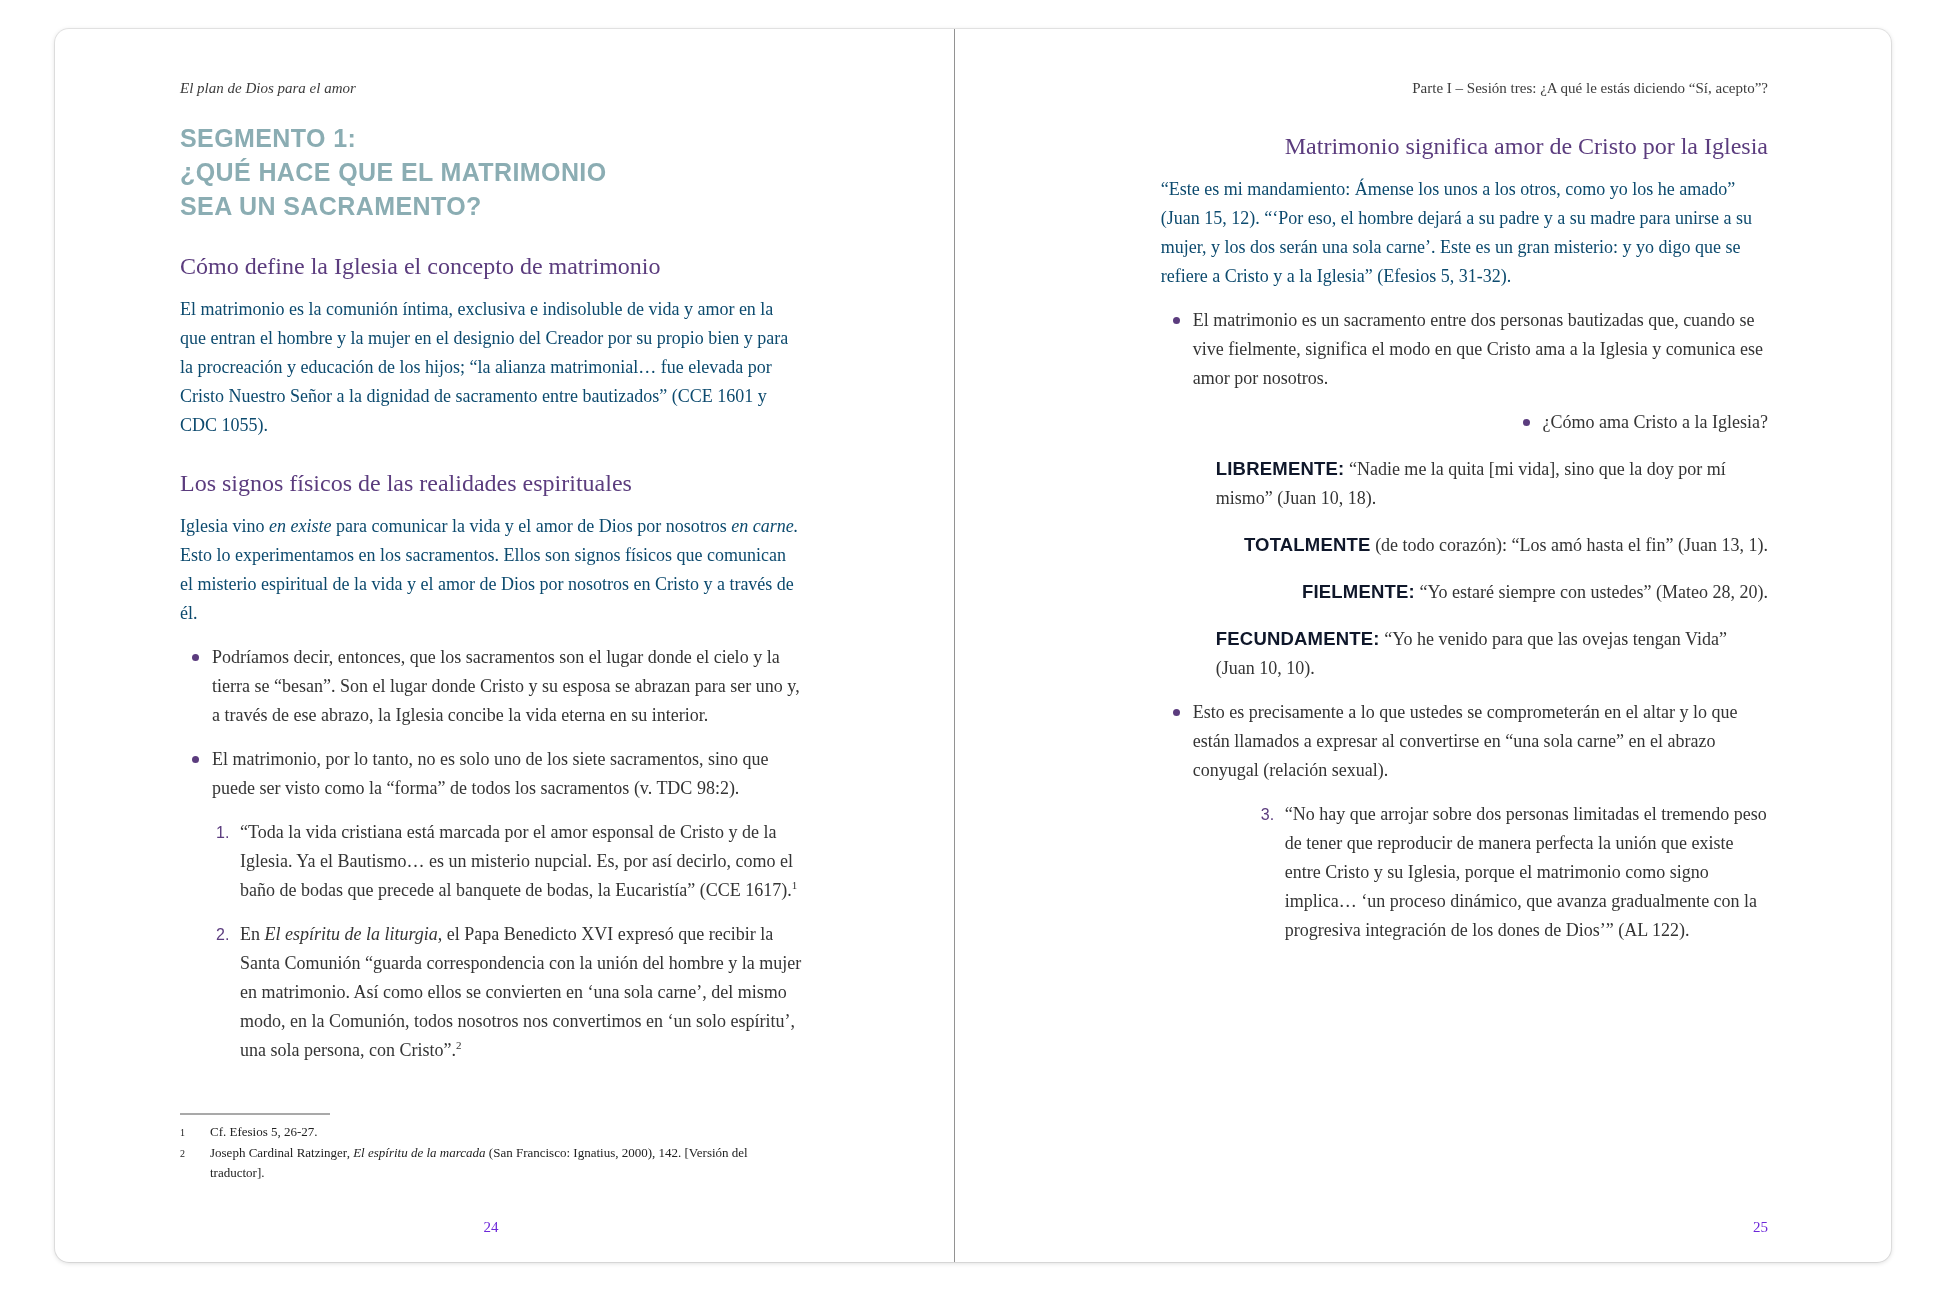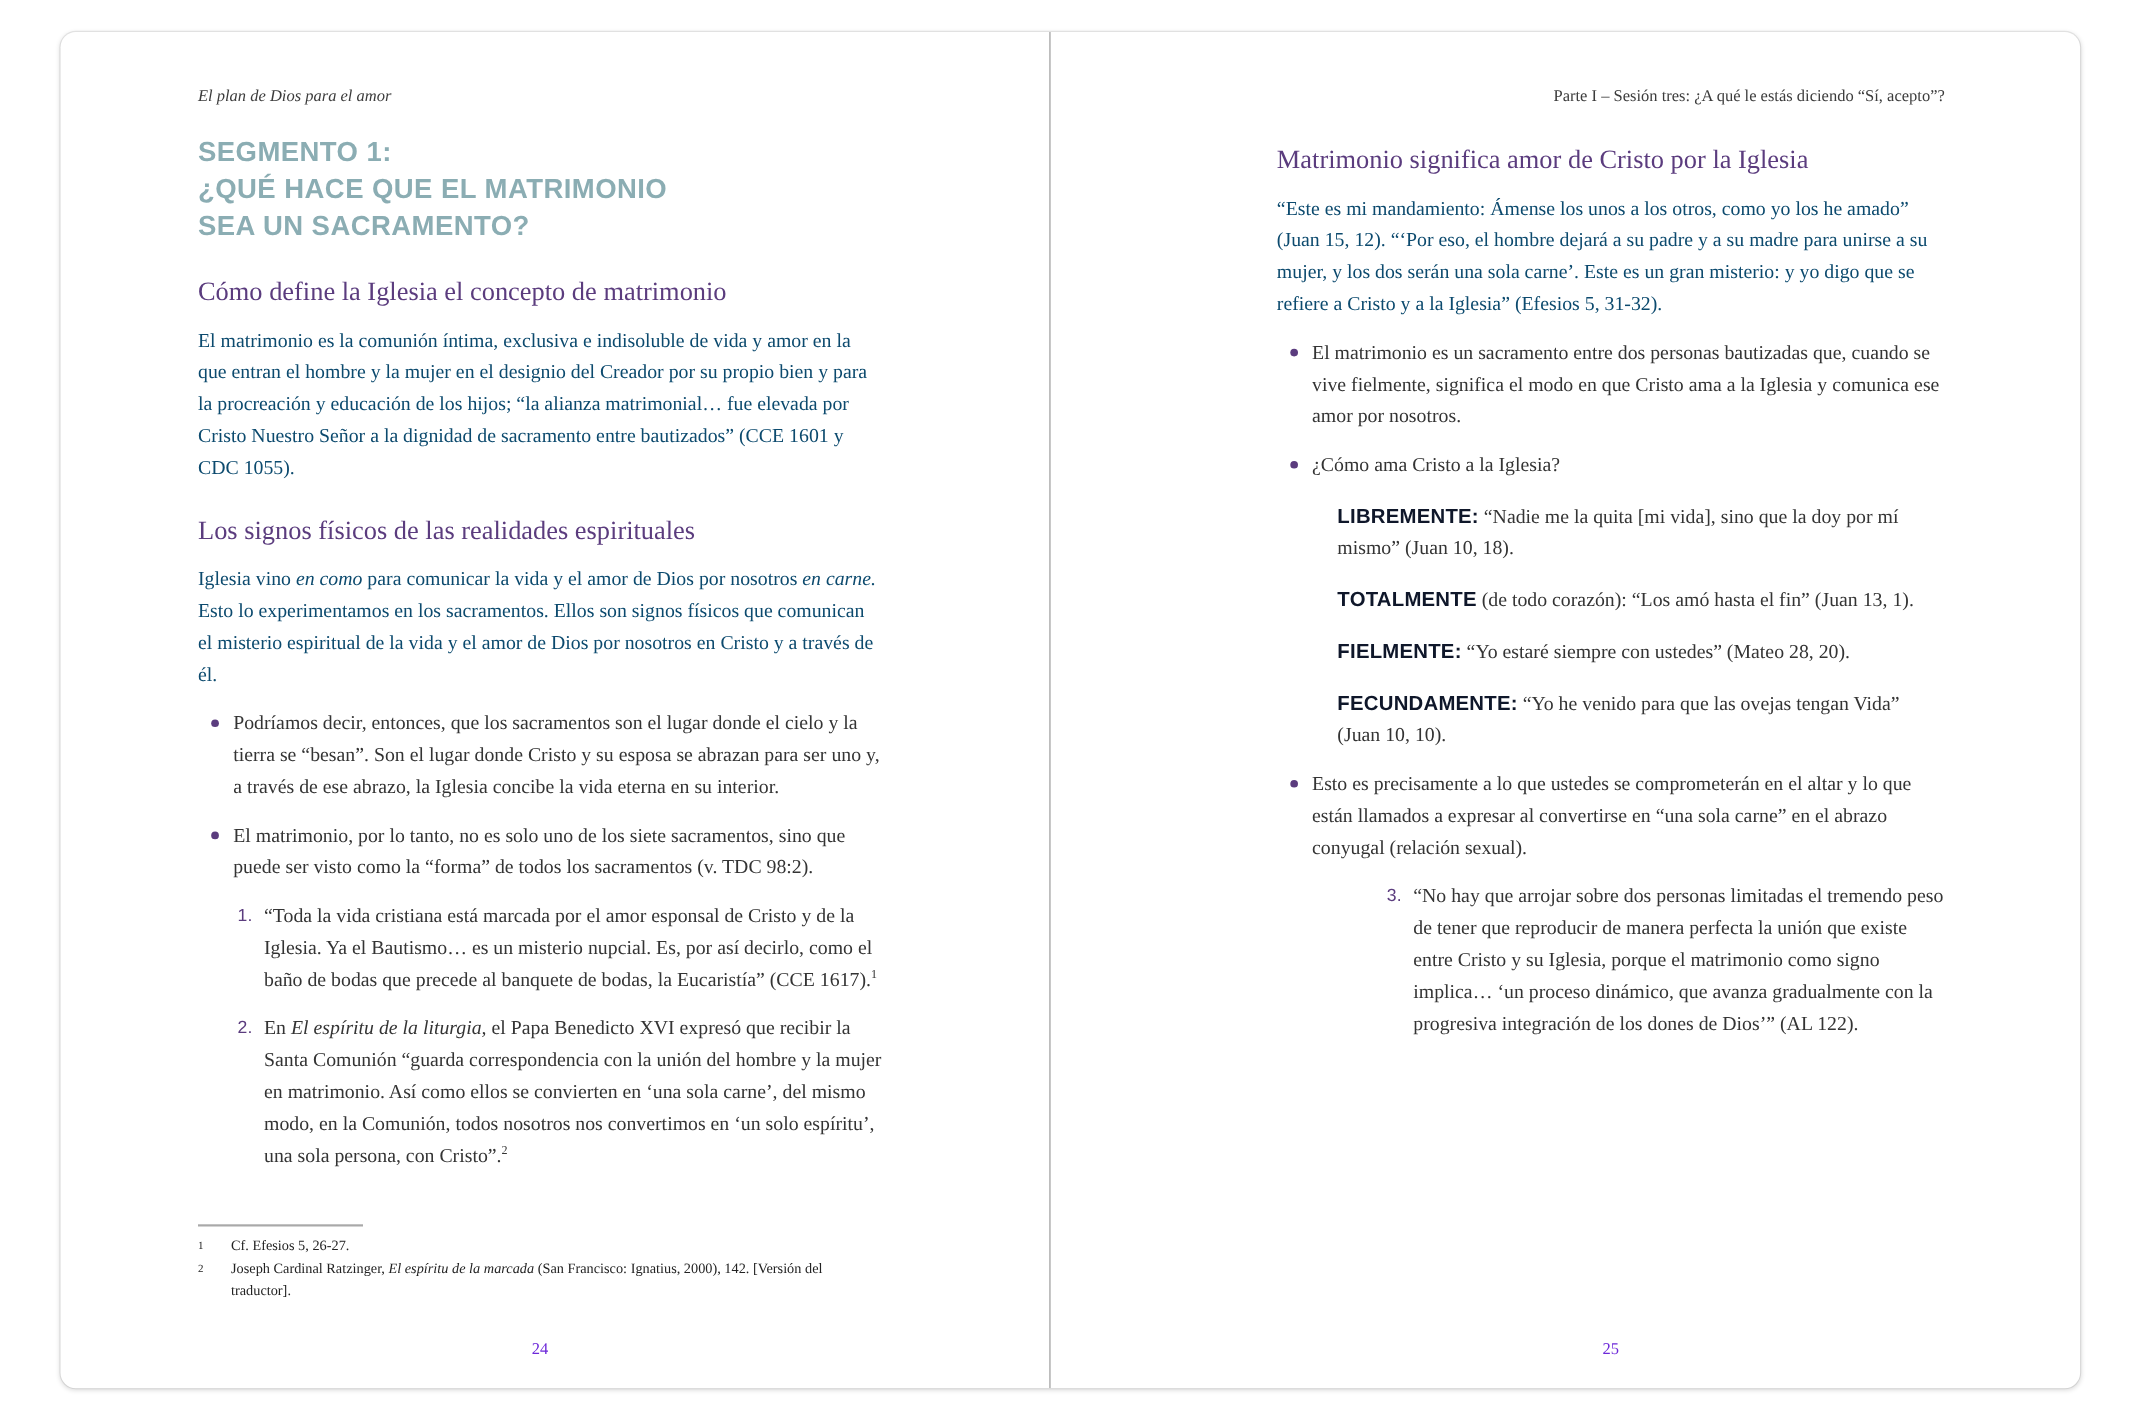--- a/index.html
+++ b/index.html
@@ -8,21 +8,21 @@
     font-family:"Liberation Serif", serif;color:#333;
   }
   .spread{
     position:absolute;left:55px;top:29px;width:1836px;height:1233px;
     background:#fff;border-radius:14px;
     box-shadow:0 1px 5px rgba(0,0,0,0.16), 0 0 0 1px #ececec;
     display:flex;overflow:hidden;gap:36px;
   }
   .page{box-sizing:border-box;width:50%;display:flex;flex-direction:column;}
   .page-left{padding:50px 152px 26px 125px;border-right:1px solid #929292;}
-  .page-right{padding:50px 123px 26px 170px;}
+  .page-right{padding:50px 123px 26px 170px;align-items:flex-end;}
 
   .running-head{font-size:15px;color:#3c3c3c;line-height:18px;}
   .running-head.italic{font-style:italic;}
   .running-head.right{text-align:right;}
 
   .segment-title{
     width:466px;margin-top:24px;
     font-family:"Liberation Sans", sans-serif;font-weight:bold;
     font-size:25px;line-height:34px;letter-spacing:0.4px;
     color:#8badb3;
@@ -73,21 +73,21 @@
         <div>¿QUÉ HACE QUE EL MATRIMONIO</div>
         <div>SEA UN SACRAMENTO?</div>
       </div>
 
       <div class="section-heading">Cómo define la Iglesia el concepto de matrimonio</div>
 
       <div class="body-par">El matrimonio es la comunión íntima, exclusiva e indisoluble de vida y amor en la que entran el hombre y la mujer en el designio del Creador por su propio bien y para la procreación y educación de los hijos; “la alianza matrimonial… fue elevada por Cristo Nuestro Señor a la dignidad de sacramento entre bautizados” (CCE 1601 y CDC 1055).</div>
 
       <div class="section-heading">Los signos físicos de las realidades espirituales</div>
 
-      <div class="body-par"><span>Iglesia vino </span><em>en como</em><span> para comunicar la vida y el amor de Dios por nosotros </span><em>en carne.</em><span> Esto lo experimentamos en los sacramentos. Ellos son signos físicos que comunican el misterio espiritual de la vida y el amor de Dios por nosotros en Cristo y a través de él.</span></div>
+      <div class="body-par"><span>Iglesia vino </span><em>en existe</em><span> para comunicar la vida y el amor de Dios por nosotros </span><em>en carne.</em><span> Esto lo experimentamos en los sacramentos. Ellos son signos físicos que comunican el misterio espiritual de la vida y el amor de Dios por nosotros en Cristo y a través de él.</span></div>
 
       <div class="bullet-item">
         <span class="bullet-dot"></span>
         <span class="bullet-text">Podríamos decir, entonces, que los sacramentos son el lugar donde el cielo y la tierra se “besan”. Son el lugar donde Cristo y su esposa se abrazan para ser uno y, a través de ese abrazo, la Iglesia concibe la vida eterna en su interior.</span>
       </div>
       <div class="bullet-item">
         <span class="bullet-dot"></span>
         <span class="bullet-text">El matrimonio, por lo tanto, no es solo uno de los siete sacramentos, sino que puede ser visto como la “forma” de todos los sacramentos (v. TDC 98:2).</span>
       </div>
 

